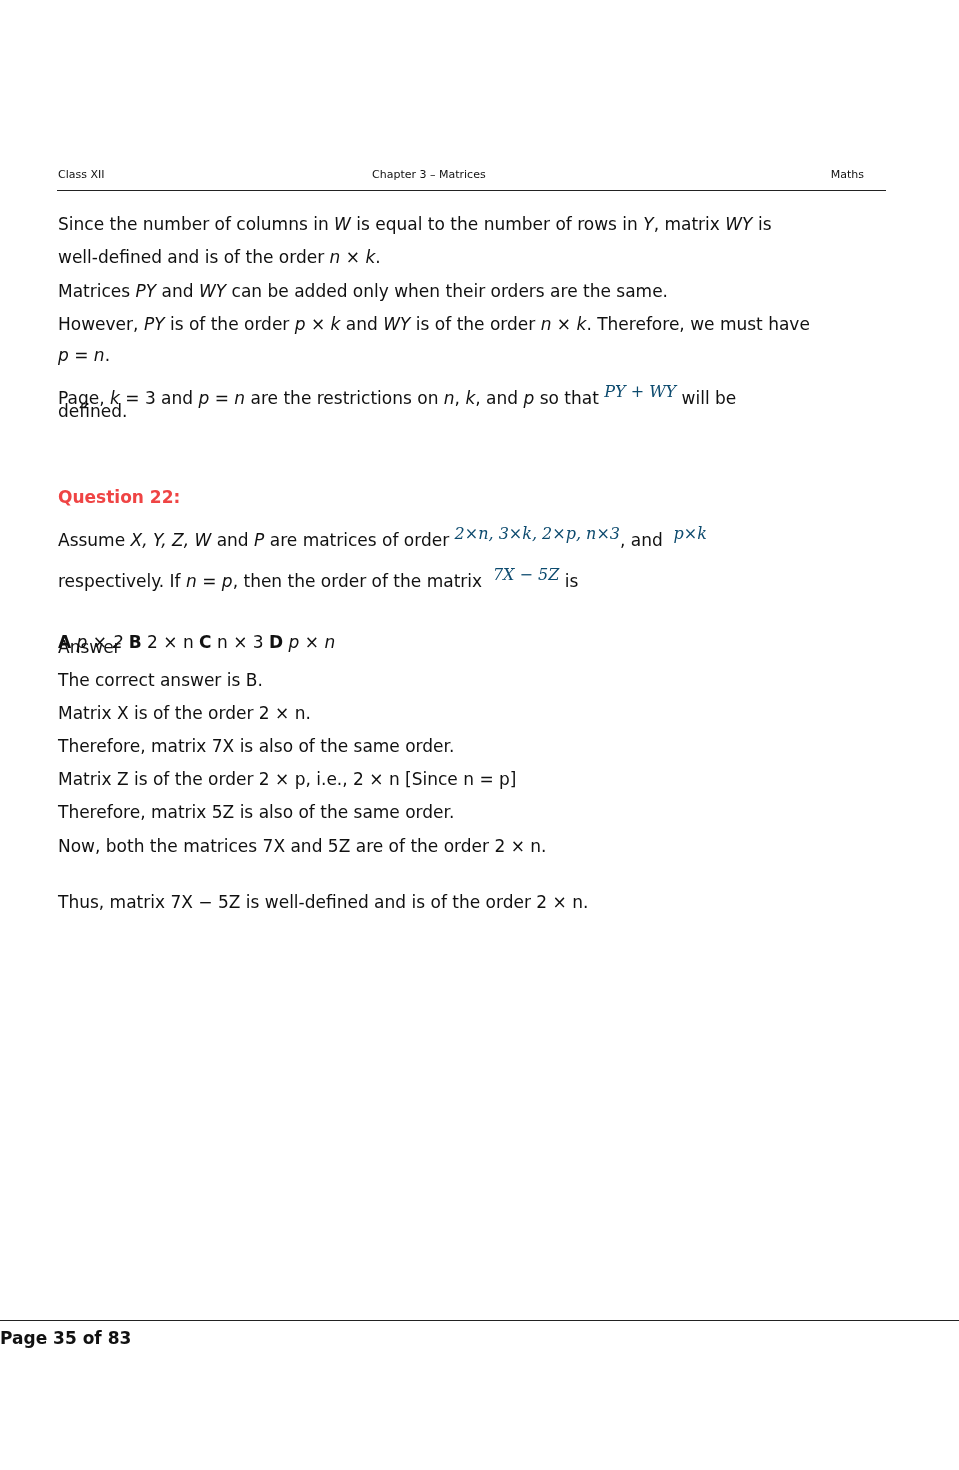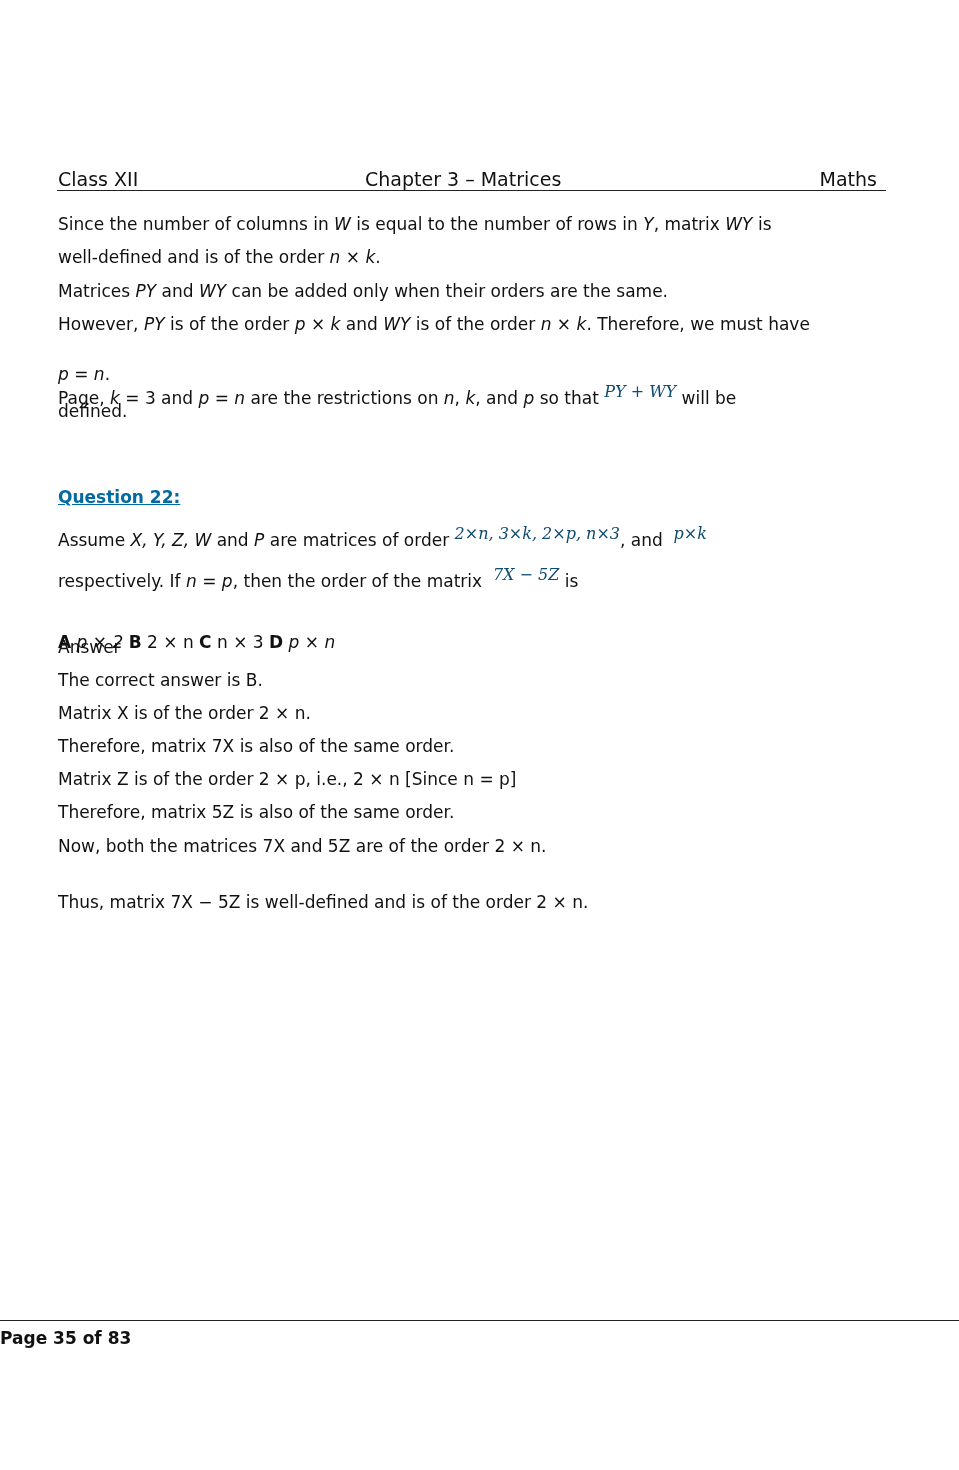--- a/index.html
+++ b/index.html
@@ -1,27 +1,27 @@
 <!DOCTYPE html>
 <html><head>
 <meta charset="utf-8">
 <style>
   html, body { margin: 0; padding: 0; background: #ffffff; }
   body { width: 959px; height: 1470px; position: relative; overflow: hidden;
          font-family: "DejaVu Sans", sans-serif; color: #111111; }
   .header { position: absolute; left: 57px; top: 166px; width: 829px; height: 24px;
-            border-bottom: 1.5px solid #222; font-size: 19px; }
+            border-bottom: 1.5px solid #222; font-size: 11px; }
   .header span { position: absolute; top: 2px; }
   .h-left { left: 1px; }
-  .h-center { left: 308px; }
-  .h-right { right: 9px; }
+  .h-center { left: 315px; }
+  .h-right { right: 22px; }
   .line { position: absolute; left: 58px; font-size: 17px; white-space: nowrap; line-height: 20px; }
   .math { font-family: "DejaVu Serif", "Liberation Serif", serif; font-style: italic; color: #0c4a6e; font-size: 16px; }
   .math-up { position: relative; top: -7px; }
-  .q-title { color: #0369a1; font-weight: bold; text-decoration: underline; }
+  .q-title { color: #ef4444; font-weight: bold; }
   .footer-rule { position: absolute; left: 0; top: 1320px; width: 959px; height: 0; border-top: 1.5px solid #222; }
   .footer { position: absolute; left: 0; width: 934px; top: 1328px; 
             font-size: 17px; font-weight: bold; }
   i { font-style: italic; }
   b { font-weight: bold; }
 </style>
 </head>
 <body>
 
 <div class="header">
@@ -35,21 +35,21 @@
 </div>
 <div class="line" style="top:247px">
   <span>well-defined and is of the order </span><i>n</i><span> × </span><i>k</i><span>.</span>
 </div>
 <div class="line" style="top:281px">
   <span>Matrices </span><i>PY</i><span> and </span><i>WY</i><span> can be added only when their orders are the same.</span>
 </div>
 <div class="line" style="top:314px">
   <span>However, </span><i>PY</i><span> is of the order </span><i>p</i><span> × </span><i>k</i><span> and </span><i>WY</i><span> is of the order </span><i>n</i><span> × </span><i>k</i><span>. Therefore, we must have</span>
 </div>
-<div class="line" style="top:364px">
+<div class="line" style="top:345px">
   <i>p</i><span> = </span><i>n</i><span>.</span>
 </div>
 <div class="line" style="top:388px">
   <span>Page, </span><i>k</i><span> = 3 and </span><i>p</i><span> = </span><i>n</i><span> are the restrictions on </span><i>n</i><span>, </span><i>k</i><span>, and </span><i>p</i><span> so that </span>
   <span class="math math-up">PY + WY</span>
   <span> will be</span>
 </div>
 <div class="line" style="top:401px">defined.</div>
 
 <div class="line q-title" style="top:487px">Question 22:</div>

